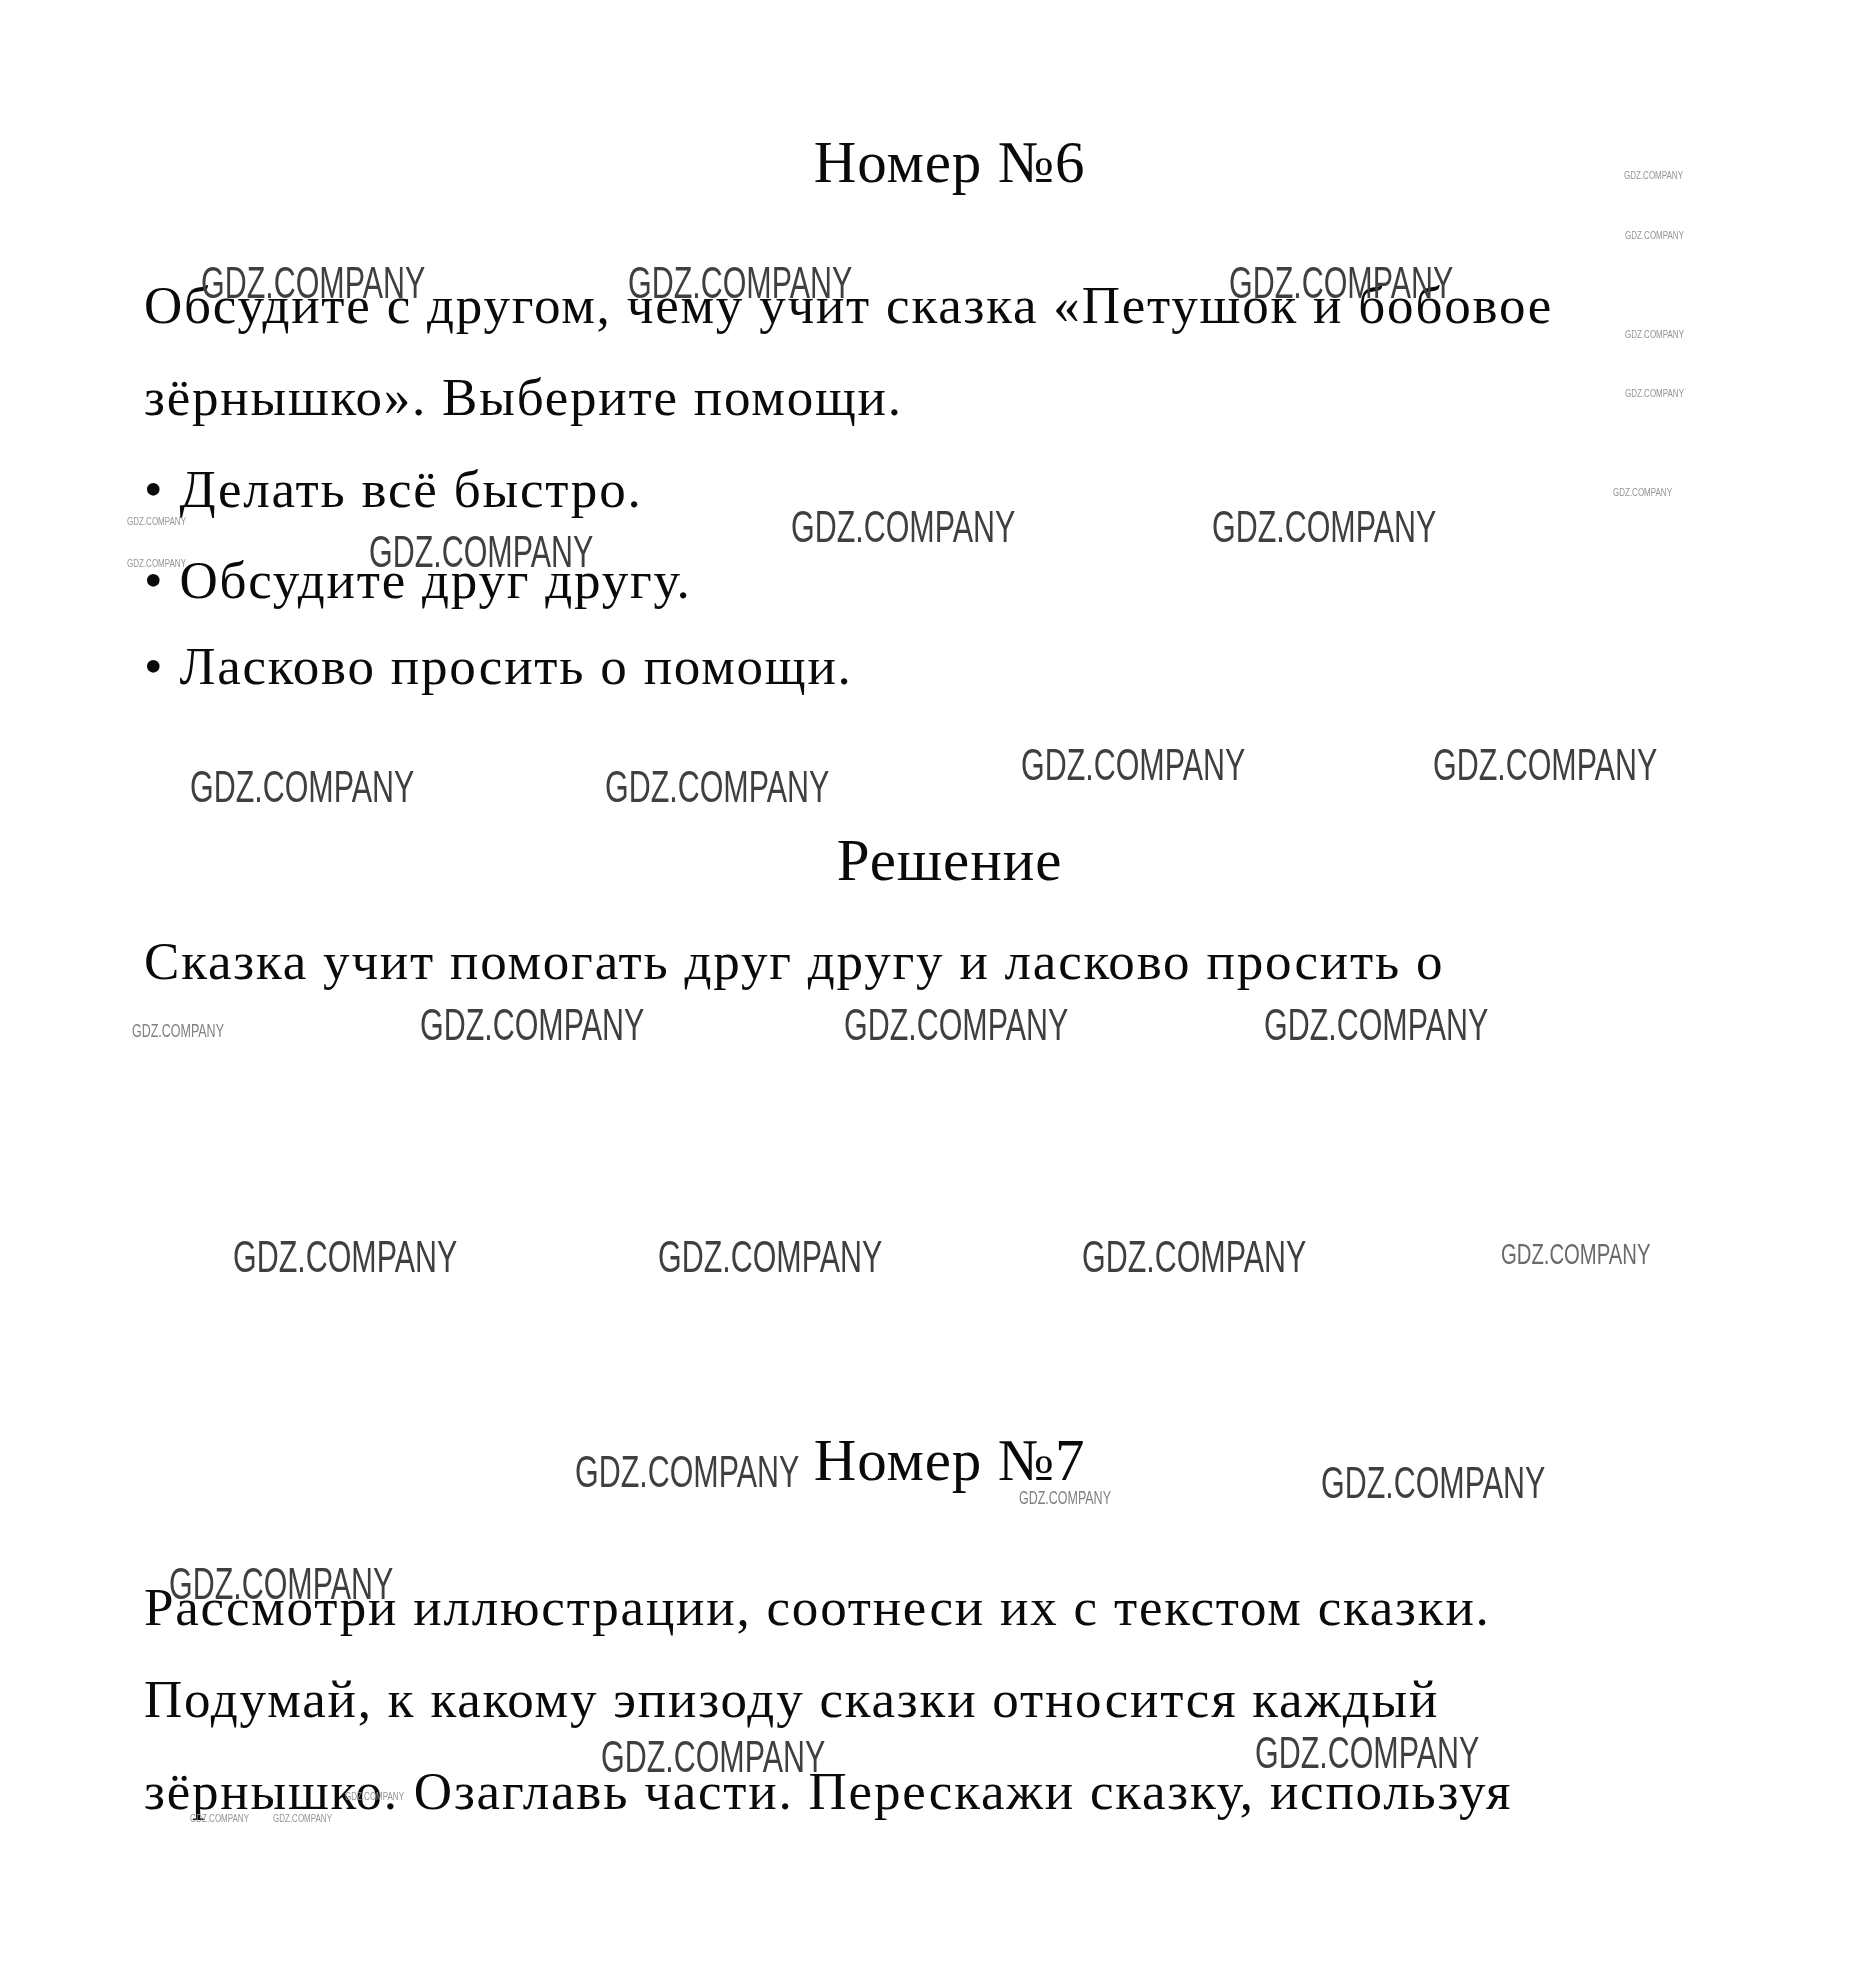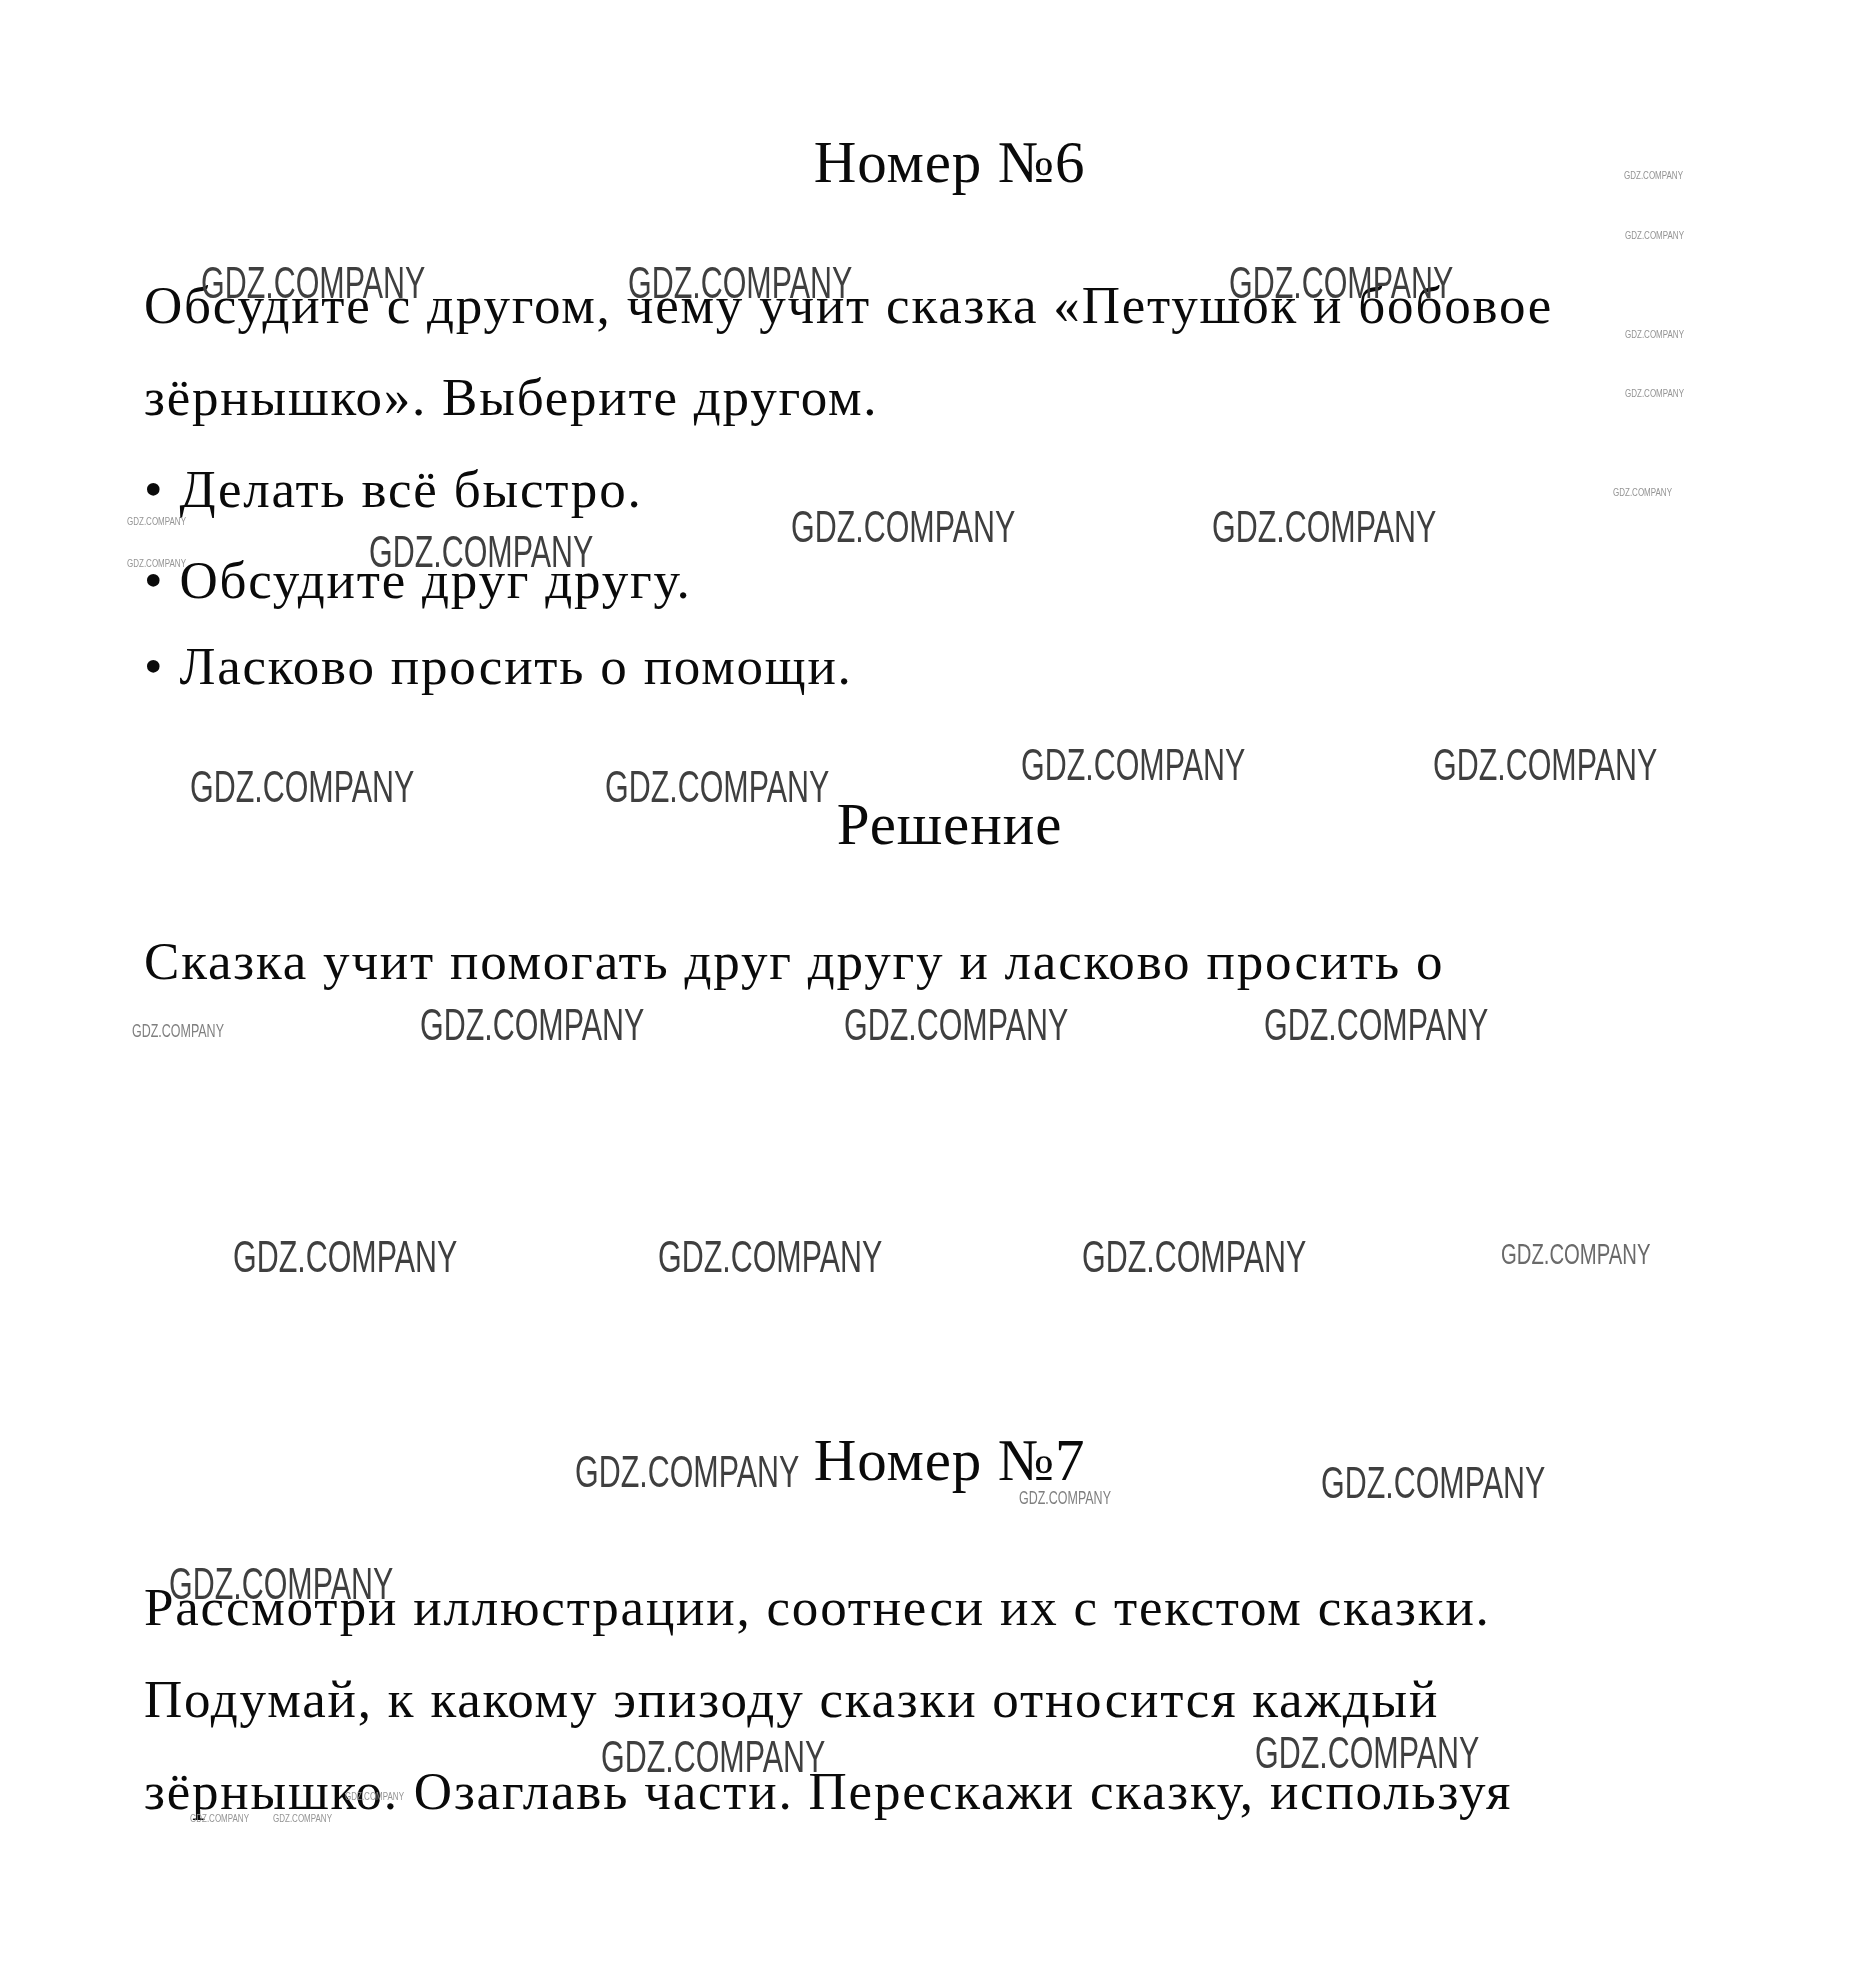--- a/index.html
+++ b/index.html
@@ -68,26 +68,26 @@
   .wm-t  { font-size: 10px; transform: scale(0.80, 1.18); }
 </style>
 </head>
 <body>
 
 <div class="doc">
 
   <h1 class="heading" style="top:126px">Номер №6</h1>
 
   <div class="line" style="top:259px">Обсудите с другом, чему учит сказка «Петушок и бобовое</div>
-  <div class="line" style="top:351px">зёрнышко». Выберите другом.</div>
+  <div class="line" style="top:351px">зёрнышко». Выберите помощи.</div>
   <div class="line" style="top:443px">• Делать всё быстро.</div>
   <div class="line" style="top:534px">• Обсудите друг другу.</div>
   <div class="line" style="top:620px">• Ласково просить о помощи.</div>
 
-  <h2 class="heading" style="top:788px">Решение</h2>
+  <h2 class="heading" style="top:824px">Решение</h2>
 
   <div class="line line-tall" style="top:906px">Сказка учит помогать друг другу и ласково просить о</div>
 
   <h1 class="heading" style="top:1424px">Номер №7</h1>
 
   <div class="line" style="top:1561px">Рассмотри иллюстрации, соотнеси их с текстом сказки.</div>
   <div class="line" style="top:1653px">Подумай, к какому эпизоду сказки относится каждый</div>
   <div class="line" style="top:1745px">зёрнышко. Озаглавь части. Перескажи сказку, используя</div>
 
   <div id="watermark-layer">

